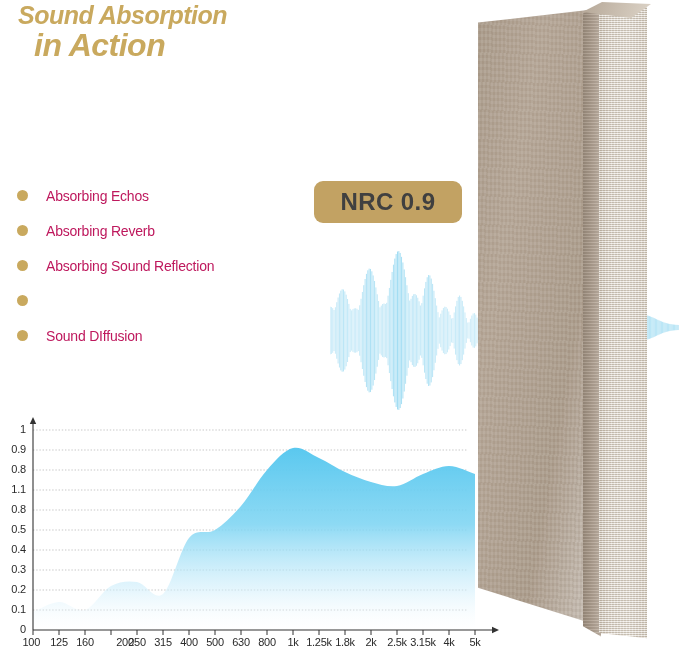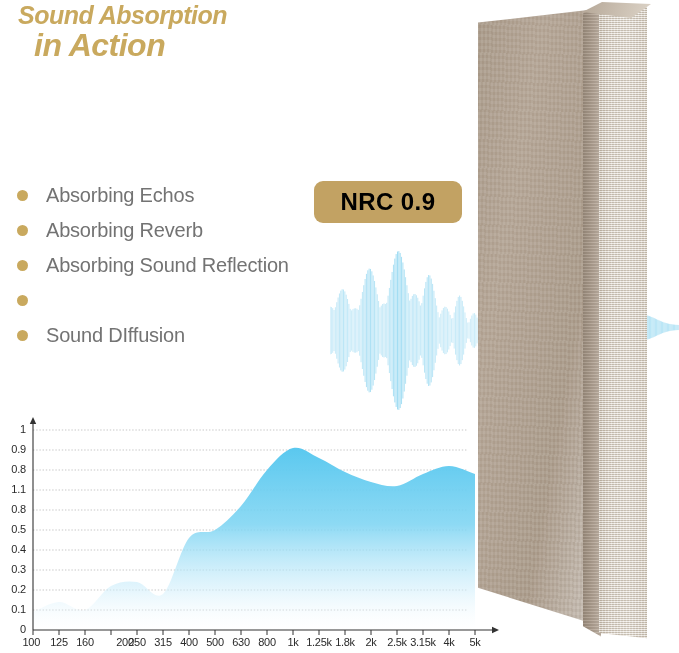--- a/index.html
+++ b/index.html
@@ -31,32 +31,32 @@
   }
 
   
   #bullets { position: absolute; left: 17px; top: 178px; width: 330px; }
   .bullet-row { display: flex; align-items: center; height: 35px; }
   .bullet-dot {
     width: 11px; height: 11px; border-radius: 50%;
     background: #c9a95e; flex: 0 0 auto; margin-right: 18px;
   }
   .bullet-label {
-    font-size: 20px; color: #737373; letter-spacing: -0.2px; white-space: nowrap;
+    font-size: 14px; color: #be185d; letter-spacing: -0.2px; white-space: nowrap;
   }
 
   
   #nrc-badge {
     position: absolute; left: 314px; top: 181px;
     width: 148px; height: 42px;
     background: #c2a263; border-radius: 9px;
     display: flex; align-items: center; justify-content: center;
   }
   #nrc-badge span {
-    color: #000000; font-size: 24px; font-weight: bold; letter-spacing: 0.4px;
+    color: #404040; font-size: 24px; font-weight: bold; letter-spacing: 0.4px;
   }
 
   
   #waveform-left { position: absolute; left: 330px; top: 248px; width: 180px; height: 165px; }
   #waveform-right { position: absolute; left: 617px; top: 300px; width: 62px; height: 55px; }
 
   
   #panel { position: absolute; left: 478px; top: 0px; width: 201px; height: 648px; }
   #panel-front {
     position: absolute; left: 0px; top: 10px;

